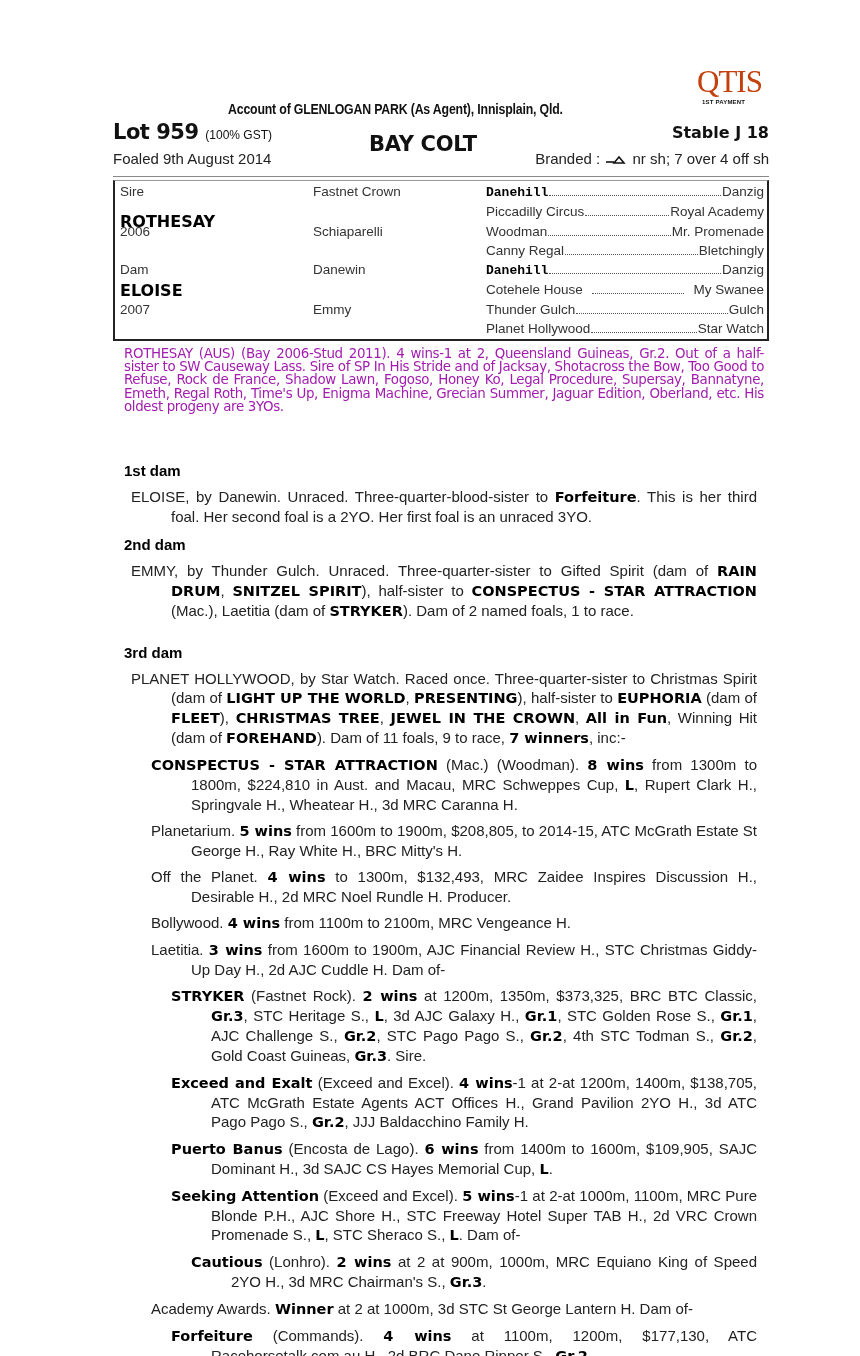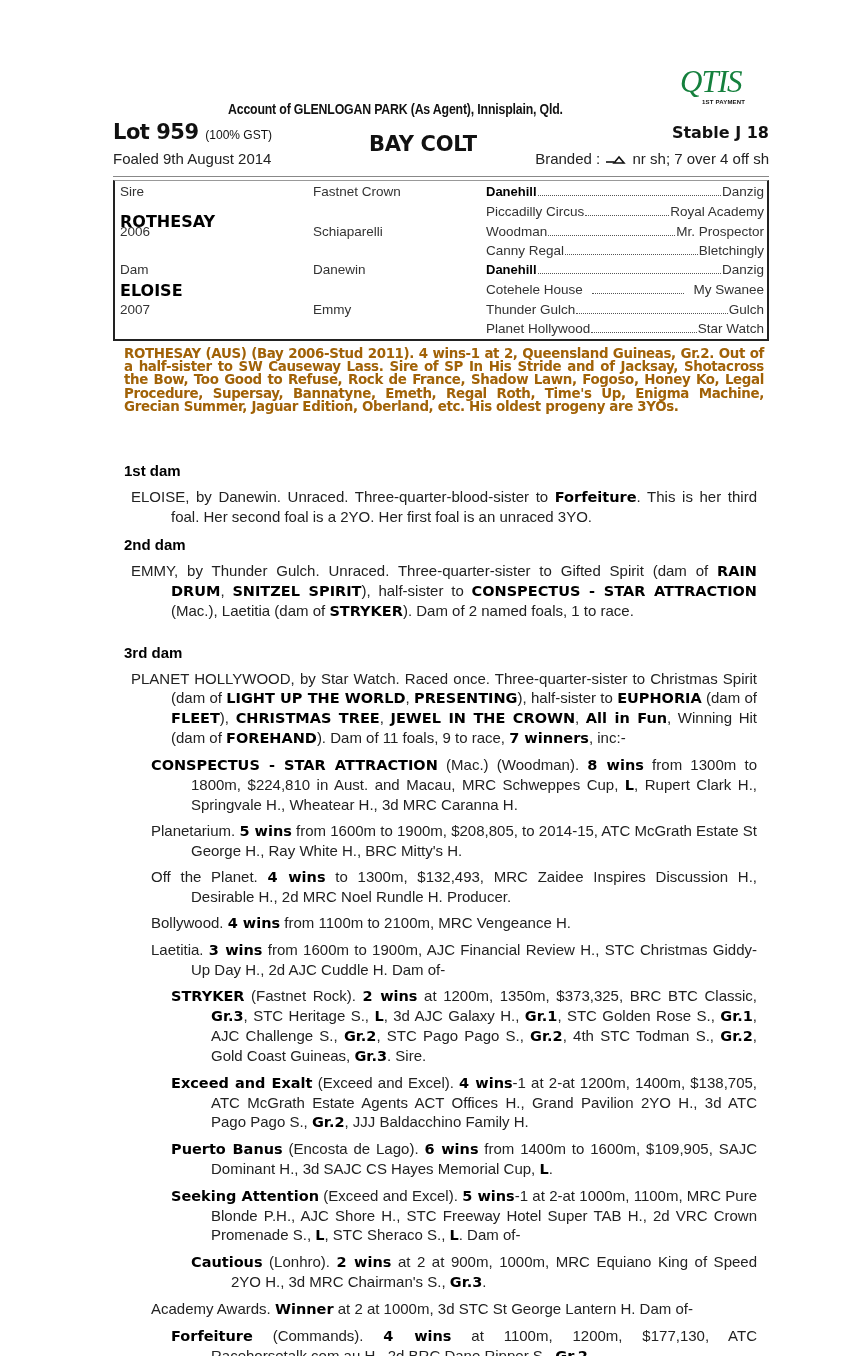--- a/index.html
+++ b/index.html
@@ -1,19 +1,19 @@
 <!DOCTYPE html>
 <html><head>
 <meta charset="utf-8">
 <style>
   html, body { margin: 0; padding: 0; background: #ffffff; }
   body { width: 860px; height: 1356px; position: relative; overflow: hidden; color: #111; font-family: "Liberation Sans", sans-serif; }
 
   .logo { position: absolute; left: 676px; top: 66px; width: 90px; height: 44px; }
-  .logo .qtis { position: absolute; left: 4px; top: 0; font-family: "Liberation Serif", serif; font-size: 31px; letter-spacing: -1px; color: #15803d; line-height: 1; font-style: italic; }
+  .logo .qtis { position: absolute; left: 21px; top: 0; font-family: "Liberation Serif", serif; font-size: 31px; letter-spacing: -1px; color: #c2410c; line-height: 1; }
   .logo .pay { position: absolute; left: 26px; top: 33px; font-size: 6px; font-weight: bold; letter-spacing: 0.2px; }
 
   .account { position: absolute; left: 228px; top: 101px; font-size: 14px; font-weight: bold; letter-spacing: -0.2px; transform: scaleX(0.88); transform-origin: left top; white-space: nowrap; }
 
   .lot-row { position: absolute; left: 113px; top: 120px; width: 656px; height: 26px; }
   .lot { position: absolute; left: 0; top: 0; font-size: 21px; font-weight: bold; font-family: "DejaVu Sans", sans-serif; letter-spacing: -0.5px; }
   .lot .gst { font-size: 12px; font-weight: normal; font-family: "Liberation Sans", sans-serif; letter-spacing: 0; }
   .colt { position: absolute; left: 256px; top: 12px; font-size: 21px; font-weight: bold; font-family: "DejaVu Sans", sans-serif; letter-spacing: -0.3px; }
   .stable { position: absolute; right: 0; top: 3px; font-size: 16px; font-weight: bold; font-family: "DejaVu Sans", sans-serif; }
 
@@ -22,25 +22,25 @@
   .branded { position: absolute; right: 0; top: 0; white-space: nowrap; }
   .brand-glyph { display: inline-block; width: 20px; height: 10px; position: relative; vertical-align: middle; margin: 0 2px; }
   .brand-glyph svg { display: block; }
   .hr-top { position: absolute; left: 113px; top: 176px; width: 656px; height: 1px; background: #888; }
 
   .ped { position: absolute; left: 113px; top: 180px; width: 652px; height: 158px; border-left: 2px solid #222; border-right: 2px solid #222; border-bottom: 2px solid #222; border-top: 1px solid #999; }
   .ped .cell { position: absolute; font-size: 13.5px; color: #333; white-space: nowrap; }
   .ped .big { font-weight: bold; font-size: 16px; color: #000; font-family: "DejaVu Sans", sans-serif; }
   .ped .g3 { position: absolute; left: 371px; width: 278px; font-size: 13.5px; color: #333; display: flex; align-items: baseline; white-space: nowrap; }
   .ped .g3 .n { flex: 0 0 auto; }
-  .ped .g3 .n.b { font-weight: bold; color: #000; font-family: Liberation Sans, sans-serif; font-size: 13px; }
+  .ped .g3 .n.b { font-weight: bold; color: #000; font-family: Liberation Mono, monospace; font-size: 13px; }
   .ped .g3 .dots { flex: 1 1 auto; border-bottom: 1px dotted #555; margin: 0 1px 4px 1px; min-width: 4px; }
   .ped .g3 .s { flex: 0 0 auto; }
 
-  .blurb { position: absolute; left: 124px; top: 347px; width: 640px; font-size: 13.4px; font-weight: bold; line-height: 13.2px; text-align: justify; font-family: "DejaVu Sans", sans-serif; letter-spacing: -0.35px; color: #a16207; }
+  .blurb { position: absolute; left: 124px; top: 347px; width: 640px; font-size: 13.4px; font-weight: normal; line-height: 13.2px; text-align: justify; font-family: "DejaVu Sans", sans-serif; letter-spacing: -0.35px; color: #a21caf; }
 
   .sec { position: absolute; left: 124px; width: 640px; font-size: 15px; line-height: 19px; color: #222; }
   .sec h3 { margin: 0; font-size: 15px; font-weight: bold; font-family: Liberation Sans, sans-serif; color: #000; line-height: 18px; }
   .sec p { margin: 7px; text-align: justify; }
   .ind0 { padding-left: 40px; text-indent: -40px; }
   .ind1 { padding-left: 60px; text-indent: -40px; }
   .ind2 { padding-left: 80px; text-indent: -40px; }
   .ind3 { padding-left: 100px; text-indent: -40px; }
   .b { font-weight: bold; font-family: "DejaVu Sans", sans-serif; color: #000; font-size: 14.5px; }
 </style>
@@ -94,21 +94,21 @@
       <span class="s">Danzig</span>
     </div>
   <div class="g3" style="top:23px;">
       <span class="n">Piccadilly Circus</span>
       <span class="dots"></span>
       <span class="s">Royal Academy</span>
     </div>
   <div class="g3" style="top:43px;">
       <span class="n">Woodman</span>
       <span class="dots"></span>
-      <span class="s">Mr. Prospector</span>
+      <span class="s">Mr. Promenade</span>
     </div>
   <div class="g3" style="top:62px;">
       <span class="n">Canny Regal</span>
       <span class="dots"></span>
       <span class="s">Bletchingly</span>
     </div>
   <div class="g3" style="top:81px;">
       <span class="n b">Danehill</span>
       <span class="dots"></span>
       <span class="s">Danzig</span>

